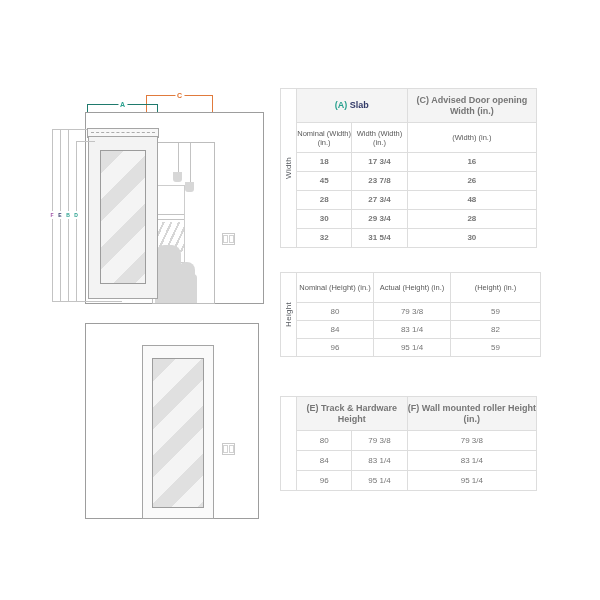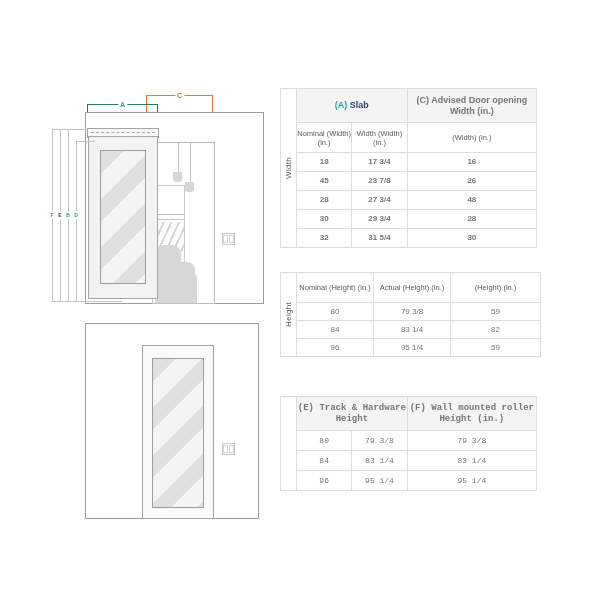--- a/index.html
+++ b/index.html
@@ -186,21 +186,21 @@
           </tr>
       <tr class="rH18">
             <td>96</td>
             <td>95 1/4</td>
             <td>59</td>
           </tr>
     </tbody>
       </table>
   </div>
 
-  <div class="abs tblwrap" style="left:280px;top:396px;font-family:Liberation Mono, monospace;">
+  <div class="abs tblwrap" style="left:280px;top:396px;">
     <div class="gutter">
         <span></span>
       </div>
     <table class="spec">
       <tbody>
           <tr class="hdr rH34">
         <td class="w1 c-navy" colspan="2">
           <span>(E)</span> <span>Track &amp; Hardware Height</span>
         </td>
         <td class="w3 hdr-right c-purple">

